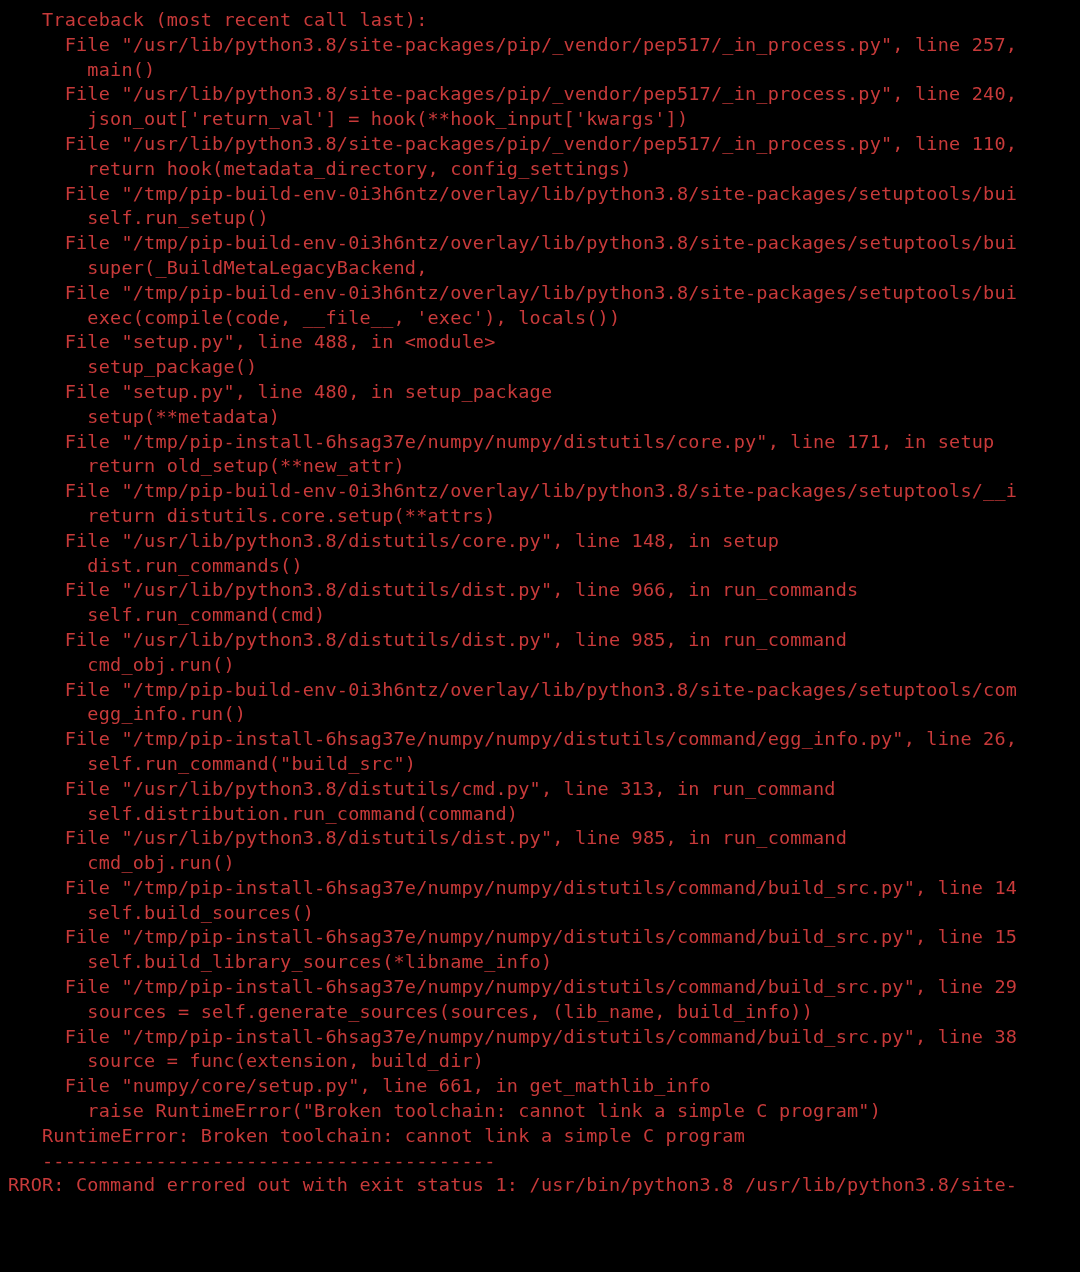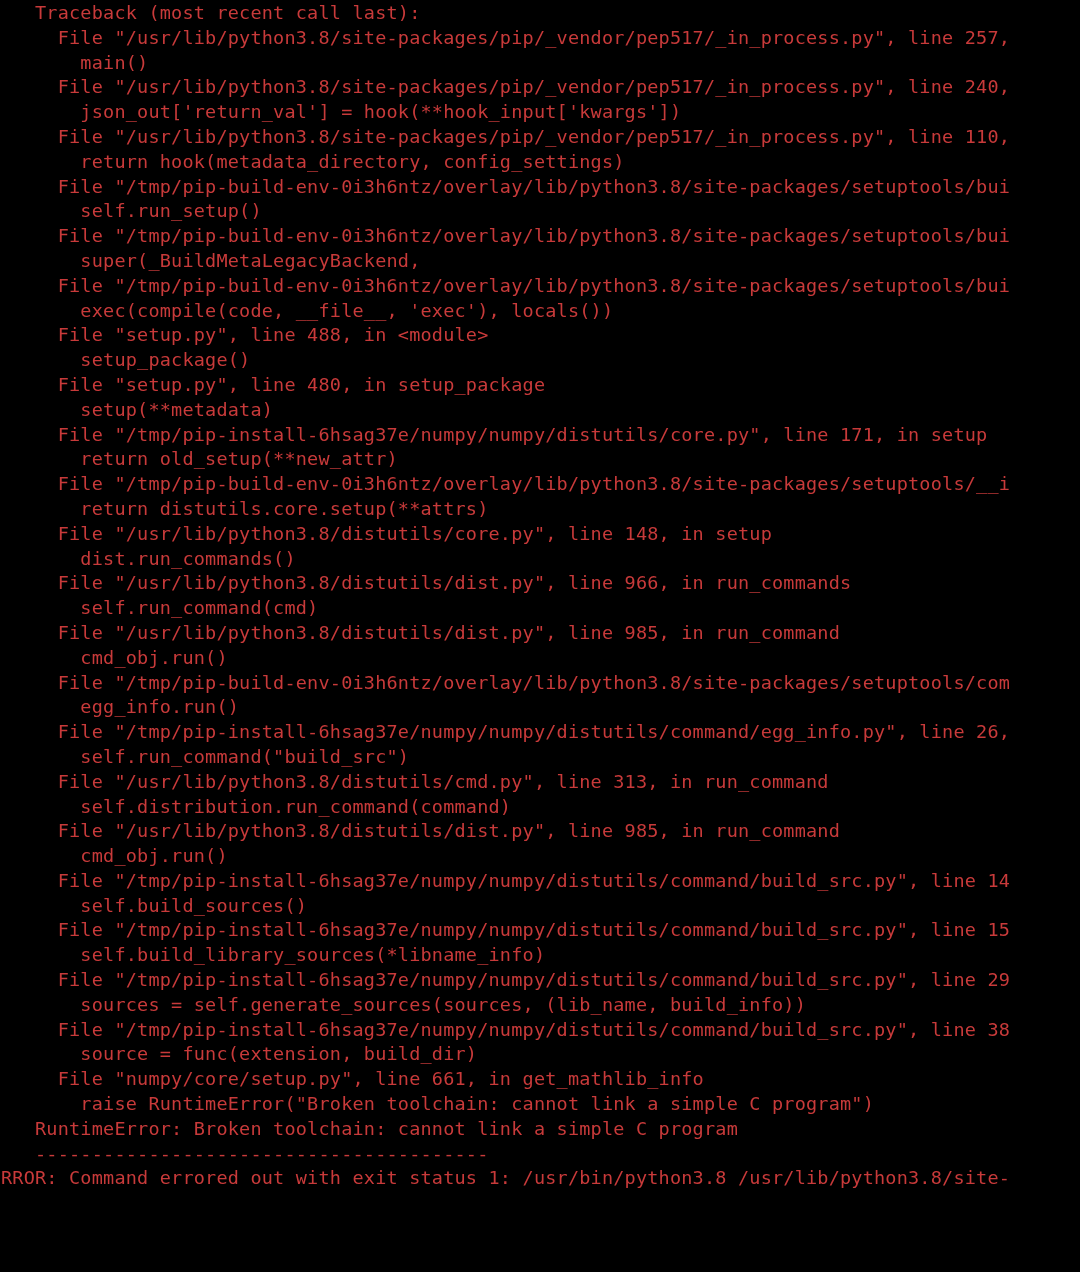--- a/index.html
+++ b/index.html
@@ -9,21 +9,21 @@
     height: 1272px;
     overflow: hidden;
     background: #000000;
     font-family: "Menlo", "Consolas", "DejaVu Sans Mono", monospace;
     font-size: 18.5px;
     line-height: 24.8px;
     color: #c83a3a;
   }
   pre.terminal {
     margin: 0;
-    padding: 1px;
+    padding: 8px;
     white-space: pre;
     letter-spacing: 0.2px;
   }
 </style>
 </head>
 <body>
 
 <pre class="terminal"><span>   Traceback (most recent call last):</span>
 <span>     File "/usr/lib/python3.8/site-packages/pip/_vendor/pep517/_in_process.py", line 257,</span>
 <span>       main()</span>

